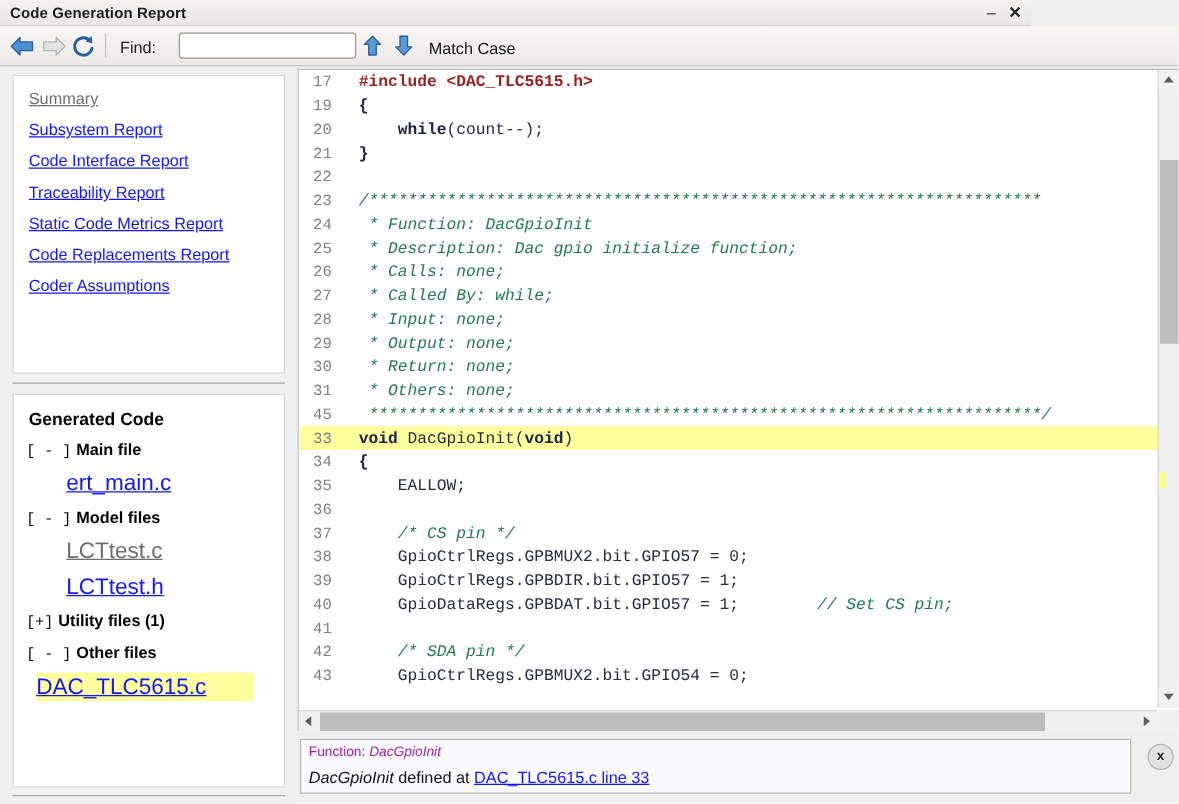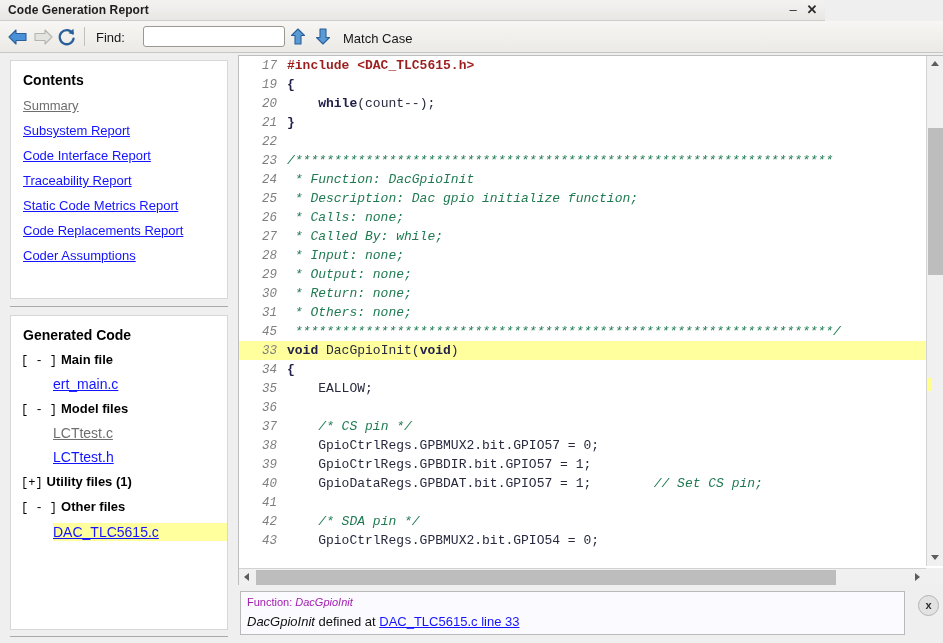--- a/index.html
+++ b/index.html
@@ -137,31 +137,31 @@
     font-family: "Liberation Mono", monospace;
     font-weight: normal;
     font-size: 12px;
     color: #000;
     cursor: pointer;
     margin-right: 4px;
   }
   .gen-file {
     display: block;
     margin: 8px 0 0 42px;
-    font-size: 14px;
+    font-size: 18px;
     color: #1414ff;
     text-decoration: underline;
     cursor: pointer;
     width: fit-content;
   }
   .gen-file.visited { color: #6e6e6e; }
   .gen-file.highlight {
     background: #ffff9e;
     padding: 1px 0;
-    margin-left: 42px;
+    margin-left: 18px;
     display: block;
     width: calc(100% - 42px);
     box-sizing: border-box;
   }
 
   
   .codewrap {
     position: absolute; left: 238px; top: 55px;
     width: 705px; height: 530px;
     background: #ffffff;
@@ -181,23 +181,22 @@
     height: 19px;
     line-height: 19px;
     white-space: pre;
     font-family: "Liberation Mono", "DejaVu Sans Mono", monospace;
     font-size: 13px;
   }
   .code-line.hl { background: #ffff9e; }
   .lineno {
     display: inline-block;
     width: 38px;
-    text-align: right;
+    text-align: center;
     color: #808080;
-    font-style: italic;
     font-size: 12.5px;
     padding-right: 10px;
     user-select: none;
   }
   .c-kw { color: #20214a; font-weight: bold; }
   .c-pre { color: #9c1f1f; font-weight: bold; }
   .c-cmt { color: #1f7a51; font-style: italic; }
   .c-plain { color: #27293d; }
 
   
@@ -347,21 +346,20 @@
   <div class="tb-down">
     <svg width="18" height="19" viewBox="0 0 18 19">
       <path d="M9 17 L15.5 10.5 L12 10.5 L12 2 L6 2 L6 10.5 L2.5 10.5 Z" fill="#5b9bd5" stroke="#2a6099" stroke-width="1.1" stroke-linejoin="round"></path>
     </svg>
   </div>
   <div class="tb-matchcase">Match Case</div>
 
   <div class="sidebar">
 
     <div class="panel panel-contents">
-      <div class="panel-title">Contents</div>
       <div id="toc-list">
           <span class="toc-link visited">Summary</span>
           <span class="toc-link">Subsystem Report</span>
           <span class="toc-link">Code Interface Report</span>
           <span class="toc-link">Traceability Report</span>
           <span class="toc-link">Static Code Metrics Report</span>
           <span class="toc-link">Code Replacements Report</span>
           <span class="toc-link">Coder Assumptions</span>
         </div>
     </div>

